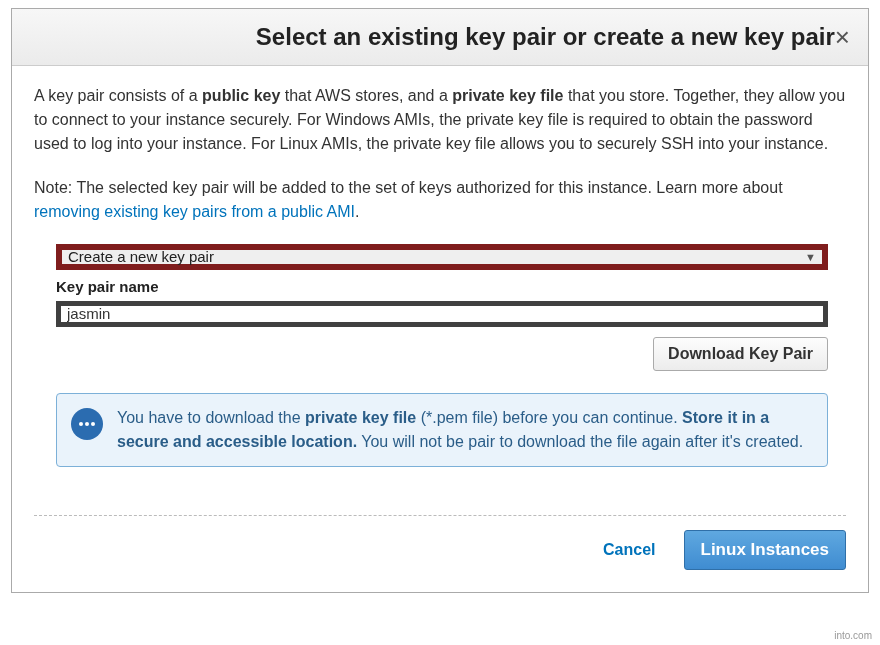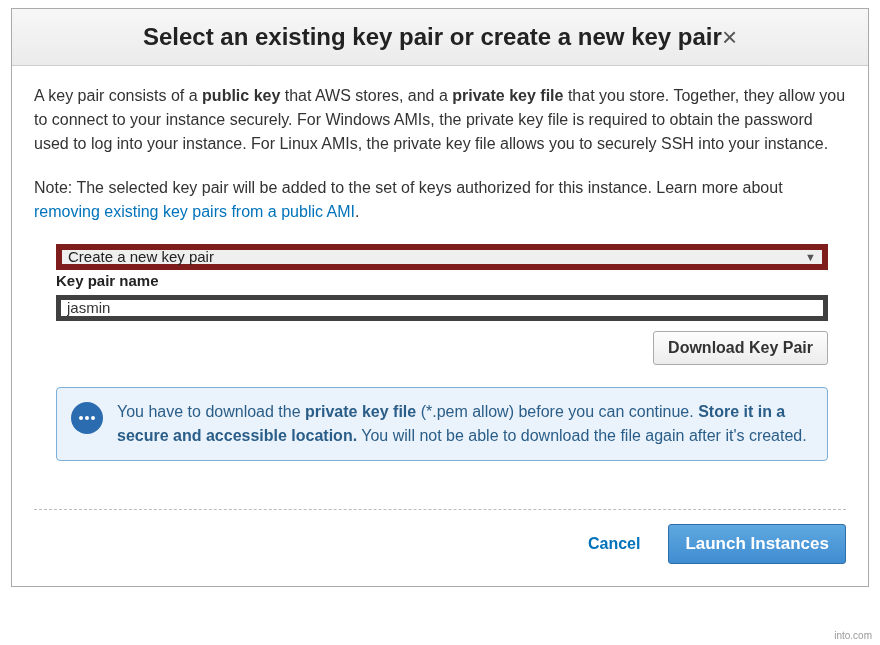--- a/index.html
+++ b/index.html
@@ -17,21 +17,21 @@
       margin-top: 8px;
       border: 1px solid #aaa;
       background: #fff;
     }
     .modal-header {
       background: linear-gradient(#f7f7f7, #ebebeb);
       border-bottom: 1px solid #ccc;
       padding: 14px 18px;
       display: flex;
       align-items: center;
-      justify-content: center;
+      justify-content: flex-end;
     }
     .modal-title {
       font-size: 24px;
       font-weight: bold;
       color: #222;
     }
     .close-x {
       font-size: 26px;
       color: #555;
       cursor: pointer;
@@ -66,20 +66,21 @@
       color: #222;
       cursor: pointer;
     }
     .select-caret {
       font-size: 11px;
       color: #555;
     }
     .field-label {
       font-weight: bold;
       font-size: 15px;
+      margin-top: 6px;
       margin-bottom: 2px;
       color: #222;
     }
     .text-input {
       width: 100%;
       border: 5px solid #404040;
       height: 26px;
       padding: 0 6px;
       font-size: 15px;
       color: #333;
@@ -205,29 +206,29 @@
 
       <div class="info-box">
         <div class="info-icon-circle">
           <div class="info-dots">
               <span></span>
               <span></span>
               <span></span>
             </div>
         </div>
         <div class="info-text">
-          <span>You have to download the </span><b>private key file</b><span> (*.pem allow) before you can continue. </span><b>Store it in a secure and accessible location.</b><span> You will not be able to download the file again after it's created.</span>
+          <span>You have to download the </span><b>private key file</b><span> (*.pem file) before you can continue. </span><b>Store it in a secure and accessible location.</b><span> You will not be pair to download the file again after it's created.</span>
         </div>
       </div>
     </div>
 
   </div>
 
   <hr class="footer-divider">
 
   <div class="modal-footer">
     <span class="cancel-link">Cancel</span>
-    <button class="btn-primary">Launch Instances</button>
+    <button class="btn-primary">Linux Instances</button>
   </div>
 
 </div>
 
 <div class="watermark">into.com</div>
 
 </body></html>

